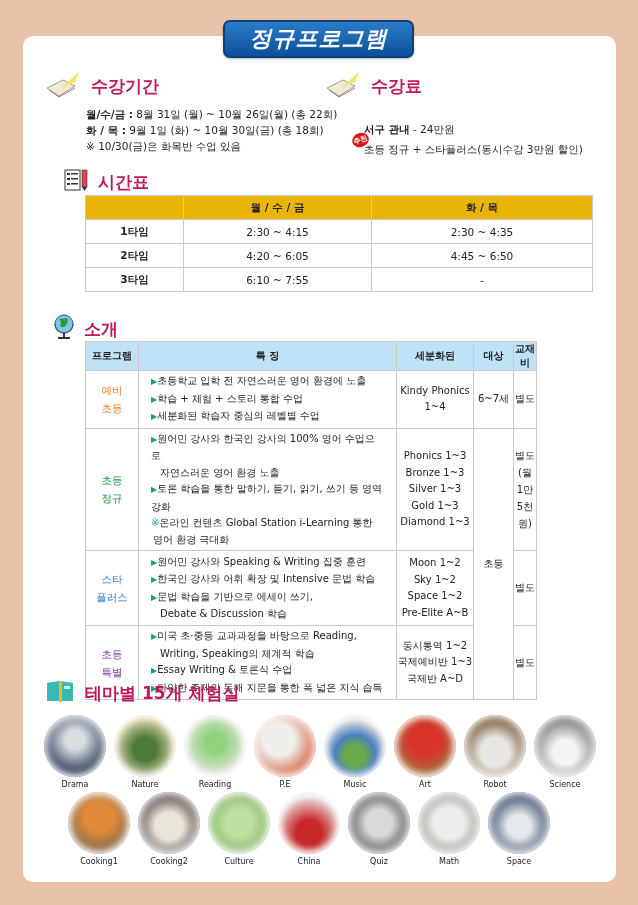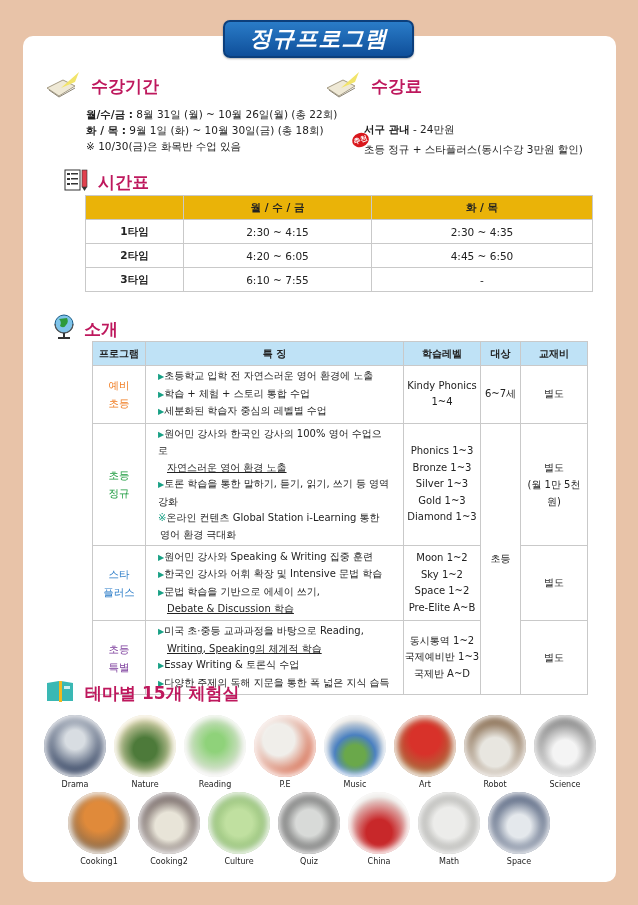--- a/index.html
+++ b/index.html
@@ -47,28 +47,28 @@
     position: absolute; left: -12px; top: -8px;
   }
   table { border-collapse: collapse; position: absolute; }
   .tt { left: 85px; top: 195px; width: 508px; }
   .tt th, .tt td {
     border: 1px solid #c9c9c9;
     font-size: 10.5px; text-align: center; height: 24px;
   }
   .tt th { background: #eab308; font-weight: bold; }
   .tt td.lbl { font-weight: bold; }
-  .it { left: 92px; top: 341px; width: 496px; }
+  .it { left: 85px; top: 341px; width: 452px; }
   .it th, .it td { border: 1px solid #c9c9c9; font-size: 10px; text-align: center; }
   .it th { background: #bfe2f6; font-weight: bold; height: 24px; }
   .it td.feat { text-align: left; padding: 2px 12px; line-height: 16.5px; }
   .it td.lvl { line-height: 16.5px; }
   .it td.prog { font-weight: normal; line-height: 18px; font-size: 10.5px; }
   .tri { color: #18a085; font-size: 8px; }
-  .ind { padding-left: 9px; display: block; text-decoration: underline; }
+  .ind { padding-left: 9px; display: block; }
   .rooms { position: absolute; display: flex; }
   .room { width: 70px; display: flex; flex-direction: column; align-items: center; }
   .circ {
     width: 62px; height: 62px; border-radius: 50%;
     box-shadow: 0 0 6px 3px rgba(255,255,255,0.9) inset;
     filter: blur(0.3px);
   }
   .room span { font-size: 8px; margin-top: 3px; color: #222; }
 </style>
 </head>
@@ -163,21 +163,21 @@
         <rect x="6" y="24" width="12" height="2" fill="#333"></rect>
       </svg>
   </span>
   <span>소개</span>
 </div>
 <table class="it">
   <tbody>
       <tr>
     <th style="width:53px;">프로그램</th>
     <th style="width:258px;">특    징</th>
-    <th style="width:77px;">학습레벨</th>
+    <th style="width:77px;">세분화된</th>
     <th style="width:40px;">대상</th>
     <th>교재비</th>
   </tr>
 
   <tr style="height:53px;">
     <td class="prog" style="color:#f07a1e;">
           <div>예비</div>
           <div>초등</div>
         </td>
     <td class="feat">
@@ -314,28 +314,28 @@
     </div>
   <div class="room">
       <div class="circ" style="background:radial-gradient(circle at 50% 55%, #e8e4d8 30%, #5a4a4a 70%);"></div>
       <span>Cooking2</span>
     </div>
   <div class="room">
       <div class="circ" style="background:radial-gradient(circle at 50% 50%, #c0e0a0 30%, #8ab870 70%);"></div>
       <span>Culture</span>
     </div>
   <div class="room">
+      <div class="circ" style="background:radial-gradient(circle at 50% 65%, #c8282a 25%, #e8e4e0 70%);"></div>
+      <span>China</span>
+    </div>
+  <div class="room">
       <div class="circ" style="background:radial-gradient(circle at 50% 50%, #d8dad8 30%, #4a4a4a 75%);"></div>
       <span>Quiz</span>
     </div>
   <div class="room">
-      <div class="circ" style="background:radial-gradient(circle at 50% 65%, #c8282a 25%, #e8e4e0 70%);"></div>
-      <span>China</span>
-    </div>
-  <div class="room">
       <div class="circ" style="background:radial-gradient(circle at 50% 50%, #ececea 35%, #9a9a96 75%);"></div>
       <span>Math</span>
     </div>
   <div class="room">
       <div class="circ" style="background:radial-gradient(circle at 50% 55%, #e4e8ec 25%, #3a4a6a 70%);"></div>
       <span>Space</span>
     </div>
 </div>
 
 </body></html>

